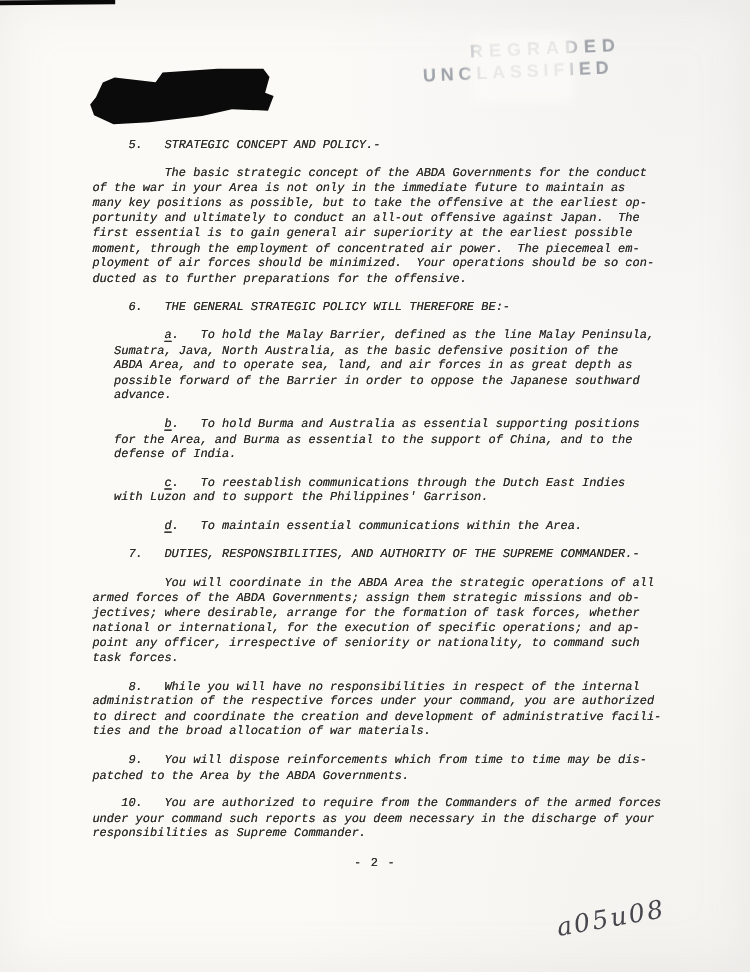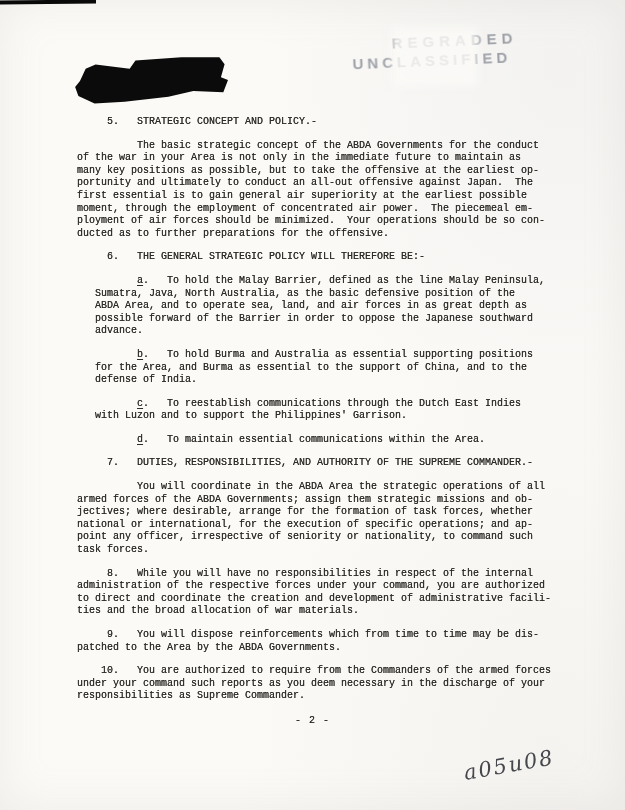--- a/index.html
+++ b/index.html
@@ -14,20 +14,21 @@
     overflow:hidden;
     font-family:"Liberation Mono", monospace;
     color:#2e2c28;
   }
   
   #doc{
     position:absolute;left:77px;top:116px;
     font-size:10px;line-height:12.6px;
     white-space:pre;
     text-shadow:0 0 0.4px rgba(42,40,36,0.85);
+    font-style:italic;
   }
   .block{margin:0 0 11px 0;}
   .tl{white-space:pre;}
   .ul{text-decoration:underline;text-underline-offset:1.5px;}
   
   #pageno{
     position:absolute;left:0;top:715px;width:625px;
     text-align:center;font-size:10px;letter-spacing:1px;
     text-shadow:0 0 0.4px rgba(42,40,36,0.85);
   }

